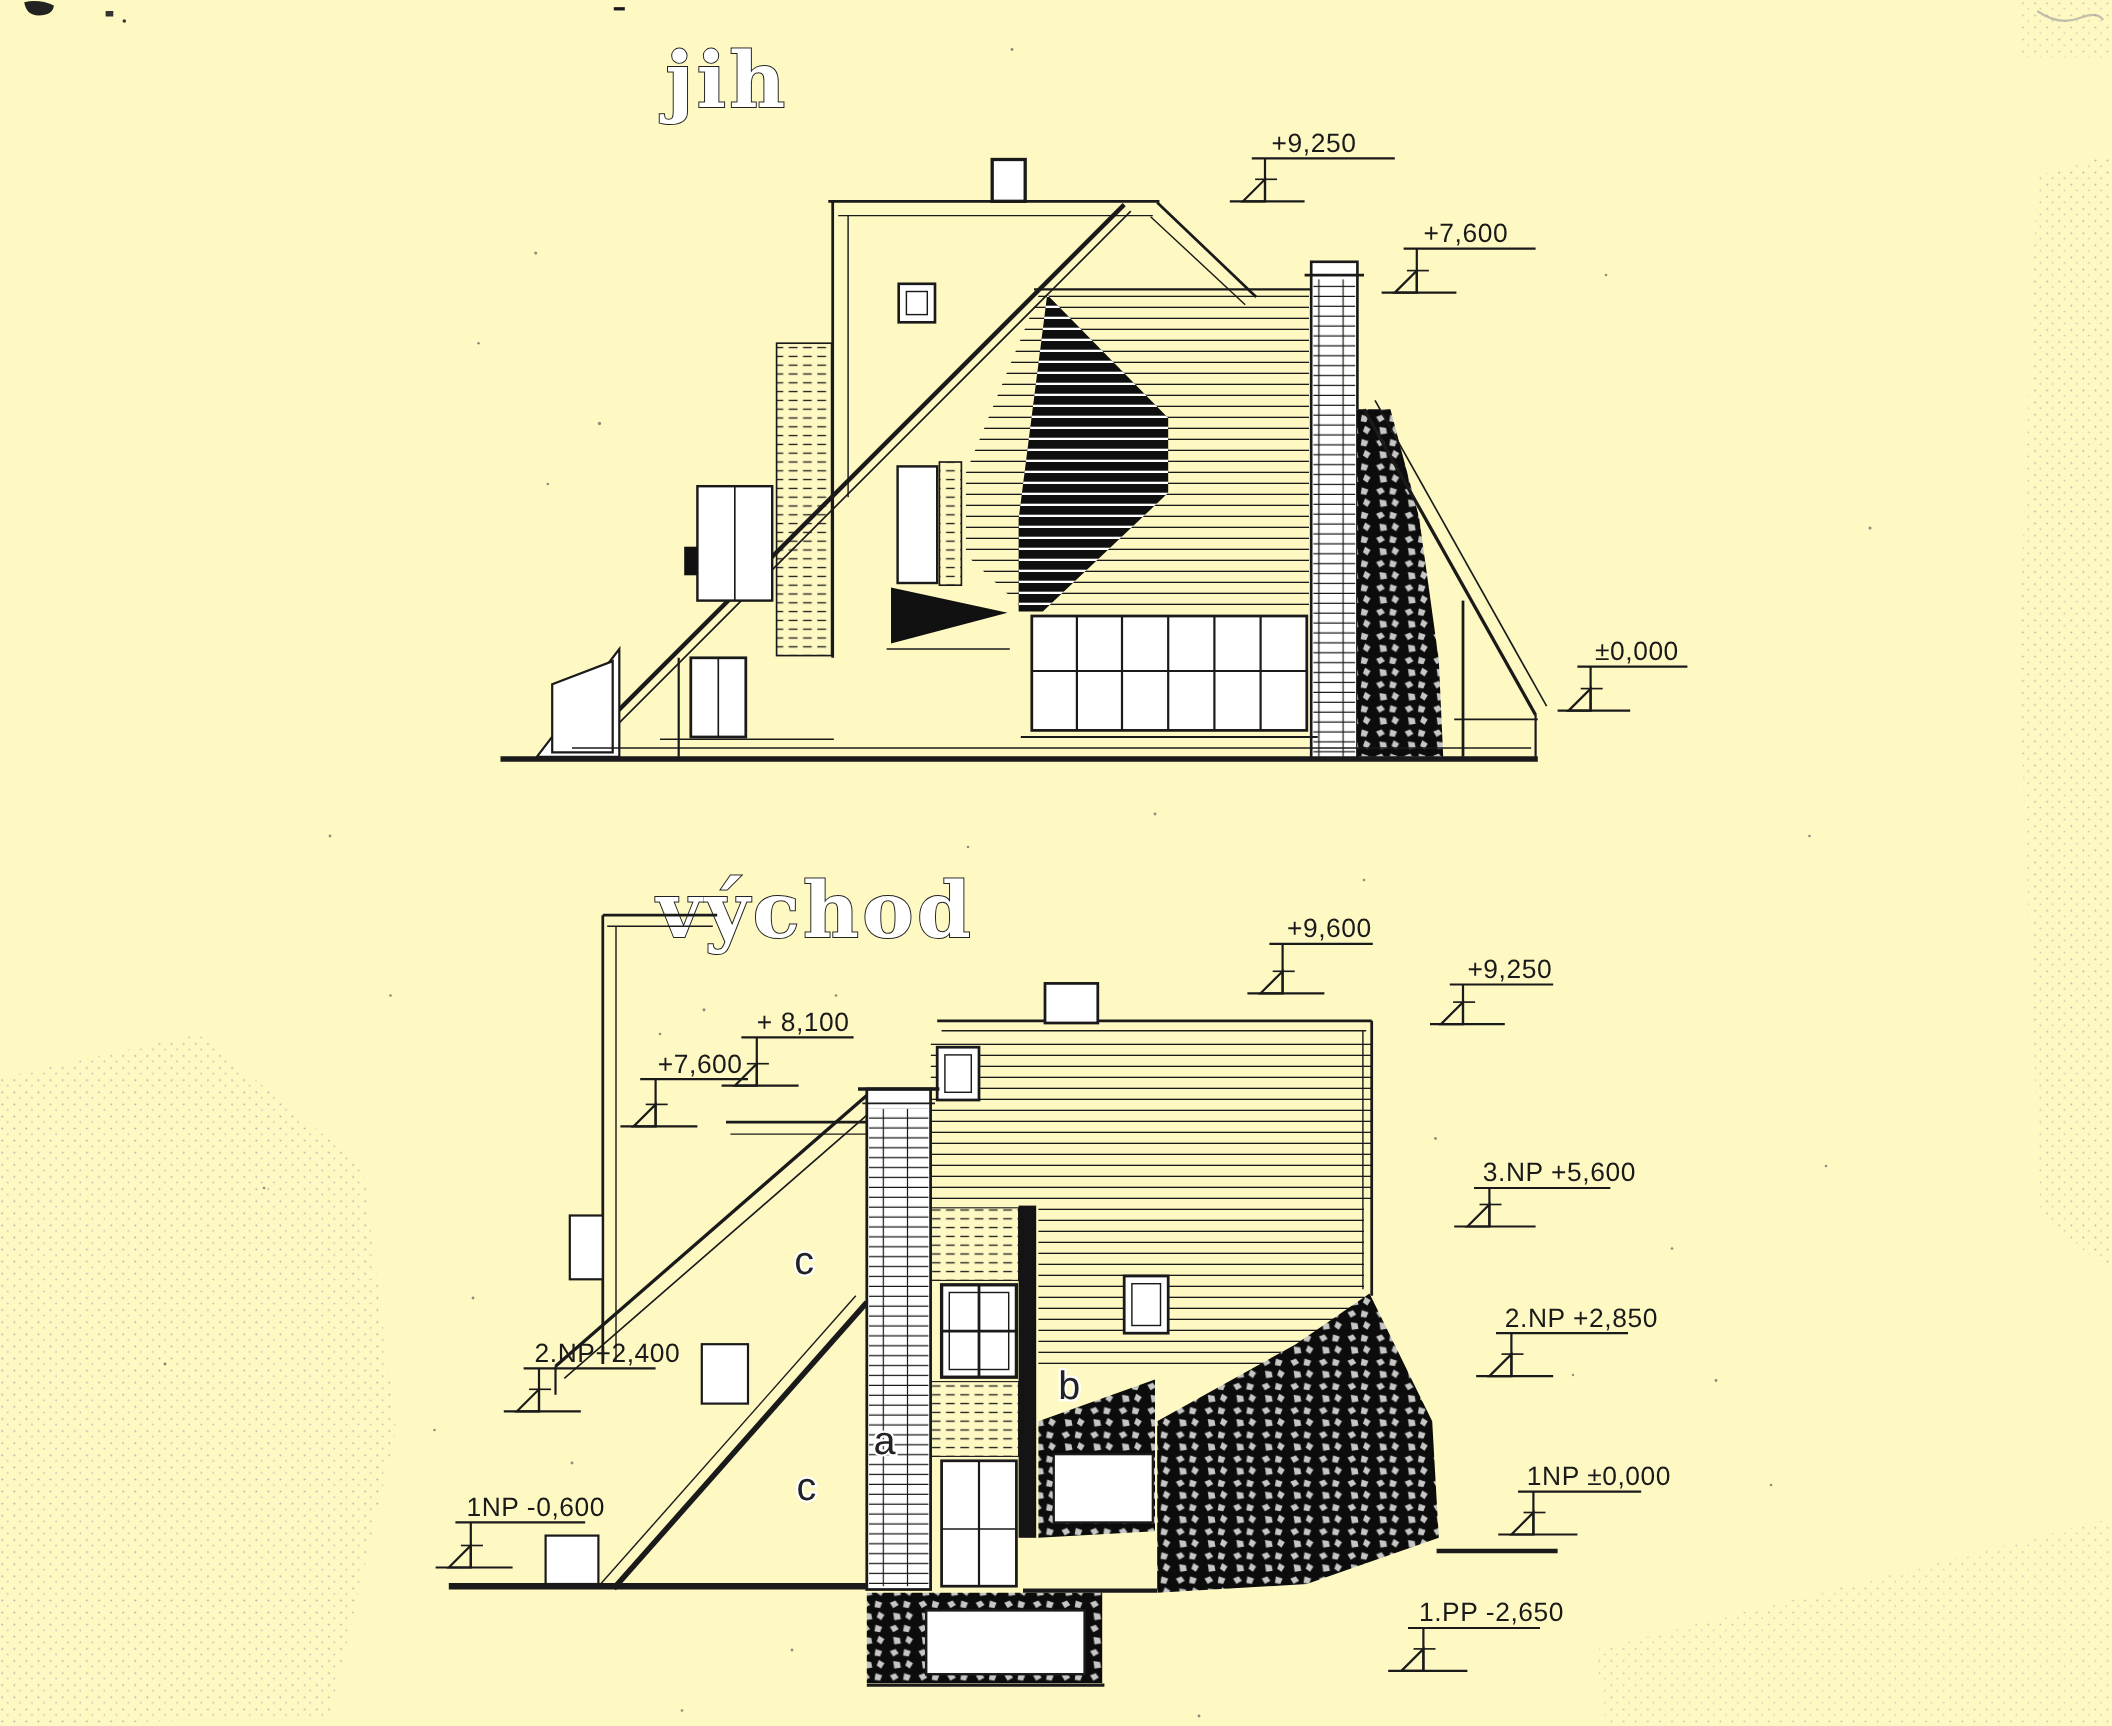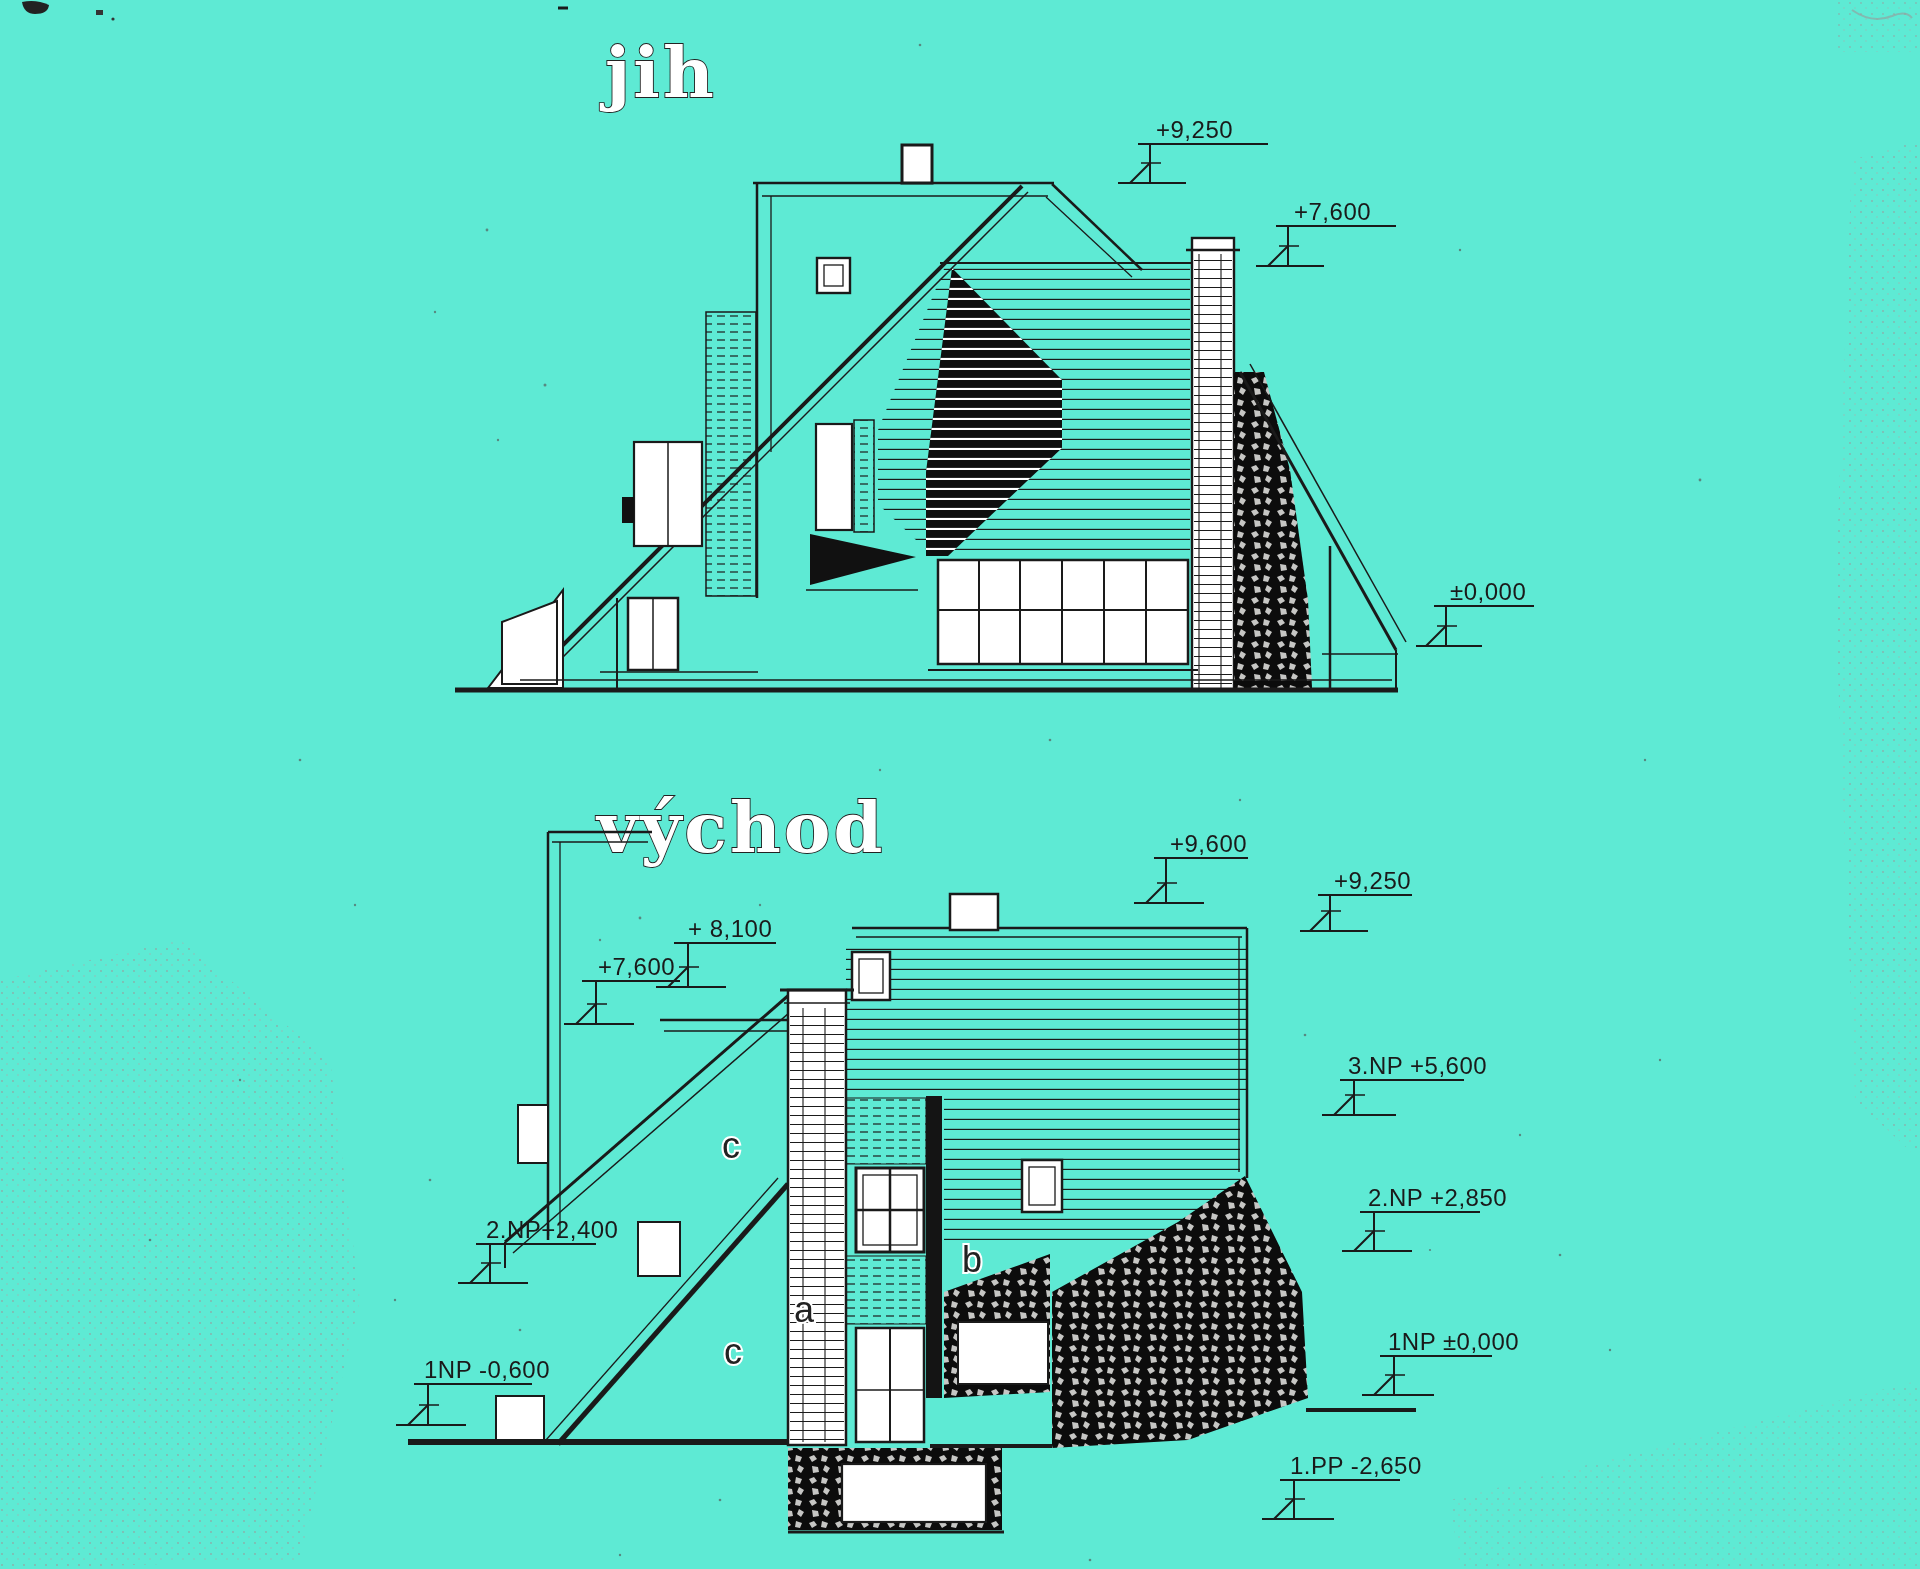--- a/index.html
+++ b/index.html
@@ -1,16 +1,16 @@
 <!DOCTYPE html>
 <html><head>
 <meta charset="utf-8">
 <style>
   html,body{margin:0;padding:0;background:#e8e8e6;}
-  .paper{width:1920px;height:1569px;background:#5eead4;position:relative;overflow:hidden;}
+  .paper{width:1920px;height:1569px;background:#fef9c3;position:relative;overflow:hidden;}
   svg{display:block;}
   .ln1{stroke:#1a1a1a;stroke-width:1.3;fill:none;}
   .ln15{stroke:#1a1a1a;stroke-width:1.5;fill:none;}
   .ln2{stroke:#1a1a1a;stroke-width:2;fill:none;}
   .ln25{stroke:#1a1a1a;stroke-width:2.5;fill:none;}
   .ln3{stroke:#1a1a1a;stroke-width:3;fill:none;}
   .ln4{stroke:#1a1a1a;stroke-width:4;fill:none;}
   .ln5{stroke:#1a1a1a;stroke-width:5;fill:none;}
   .ln6{stroke:#1a1a1a;stroke-width:6;fill:none;}
   .fw{fill:#fff;}

